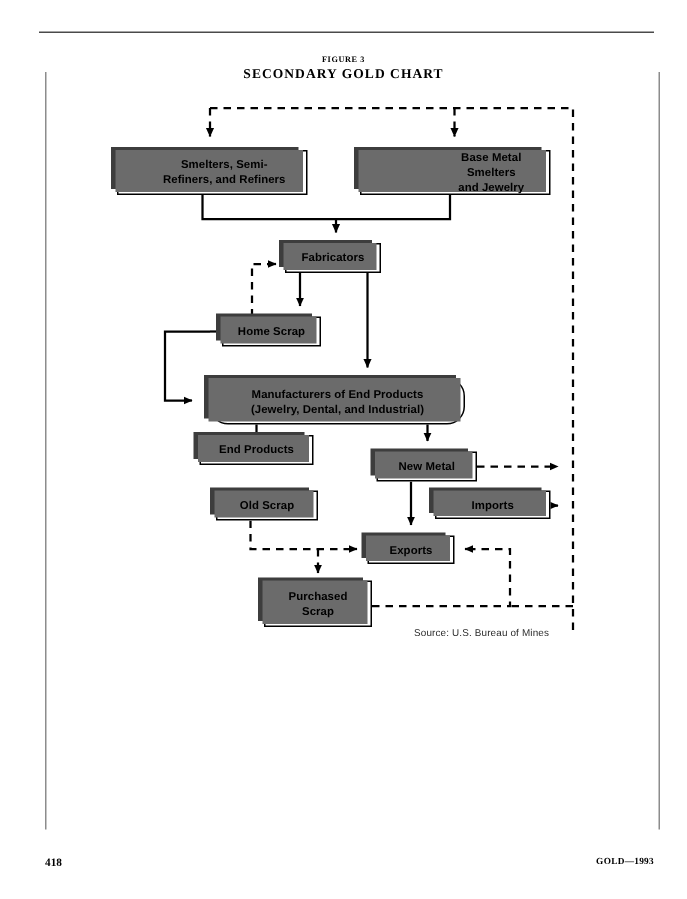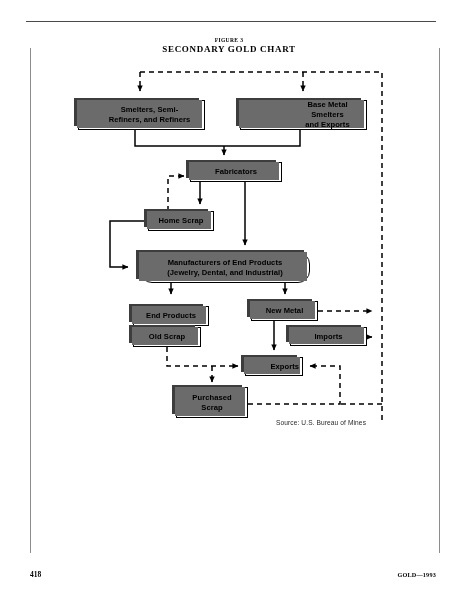--- a/index.html
+++ b/index.html
@@ -199,52 +199,52 @@
 
     <path d="M382,404 L340,404" stroke-dasharray="5,4"></path>
   </g>
 </svg>
 
 <div class="node" style="left:78px;  top:100px; width:127px; height:30px;padding-left:16px;">
   <span><span>Smelters, Semi-</span><br><span>Refiners, and Refiners</span></span>
 </div>
 
 <div class="node" style="left:240px; top:100px; width:127px; height:30px;padding-left:48px;">
-  <span><span>Base Metal Smelters</span><br><span>and Exports</span></span>
-</div>
-
-<div class="node" style="left:190px; top:162px; width:92px; height:20px;">
+  <span><span>Base Metal Smelters</span><br><span>and Jewelry</span></span>
+</div>
+
+<div class="node" style="left:190px; top:162px; width:64px; height:20px;">
   <span>Fabricators</span>
 </div>
 
 <div class="node" style="left:148px; top:211px; width:66px; height:20px;justify-content:center;">
   <span>Home Scrap</span>
 </div>
 
 <div class="node" style="left:140px; top:252px; width:170px; height:31px;border-radius:12px;">
   <span><span>Manufacturers of End Products</span><br><span>(Jewelry, Dental,  and Industrial)</span></span>
 </div>
 
-<div class="node" style="left:133px; top:306px; width:76px; height:20px;">
+<div class="node" style="left:133px; top:290px; width:76px; height:20px;">
   <span>End Products</span>
 </div>
 
 <div class="node" style="left:251px; top:301px; width:67px; height:20px;">
   <span>New Metal</span>
 </div>
 
-<div class="node" style="left:133px; top:327px; width:68px; height:20px;">
+<div class="node" style="left:144px; top:327px; width:68px; height:20px;">
   <span>Old Scrap</span>
 </div>
 
 <div class="node" style="left:290px; top:327px; width:77px; height:19px;">
   <span>Imports</span>
 </div>
 
-<div class="node" style="left:245px; top:357px; width:58px; height:19px;justify-content:flex-end;">
+<div class="node" style="left:245px; top:357px; width:58px; height:19px;">
   <span>Exports</span>
 </div>
 
 <div class="node" style="left:176px; top:387px; width:72px; height:31px;">
   <span><span>Purchased</span><br><span>Scrap</span></span>
 </div>
 
 <div class="src-note">Source: U.S. Bureau of Mines</div>
 
 <div class="folio-left">418</div>

